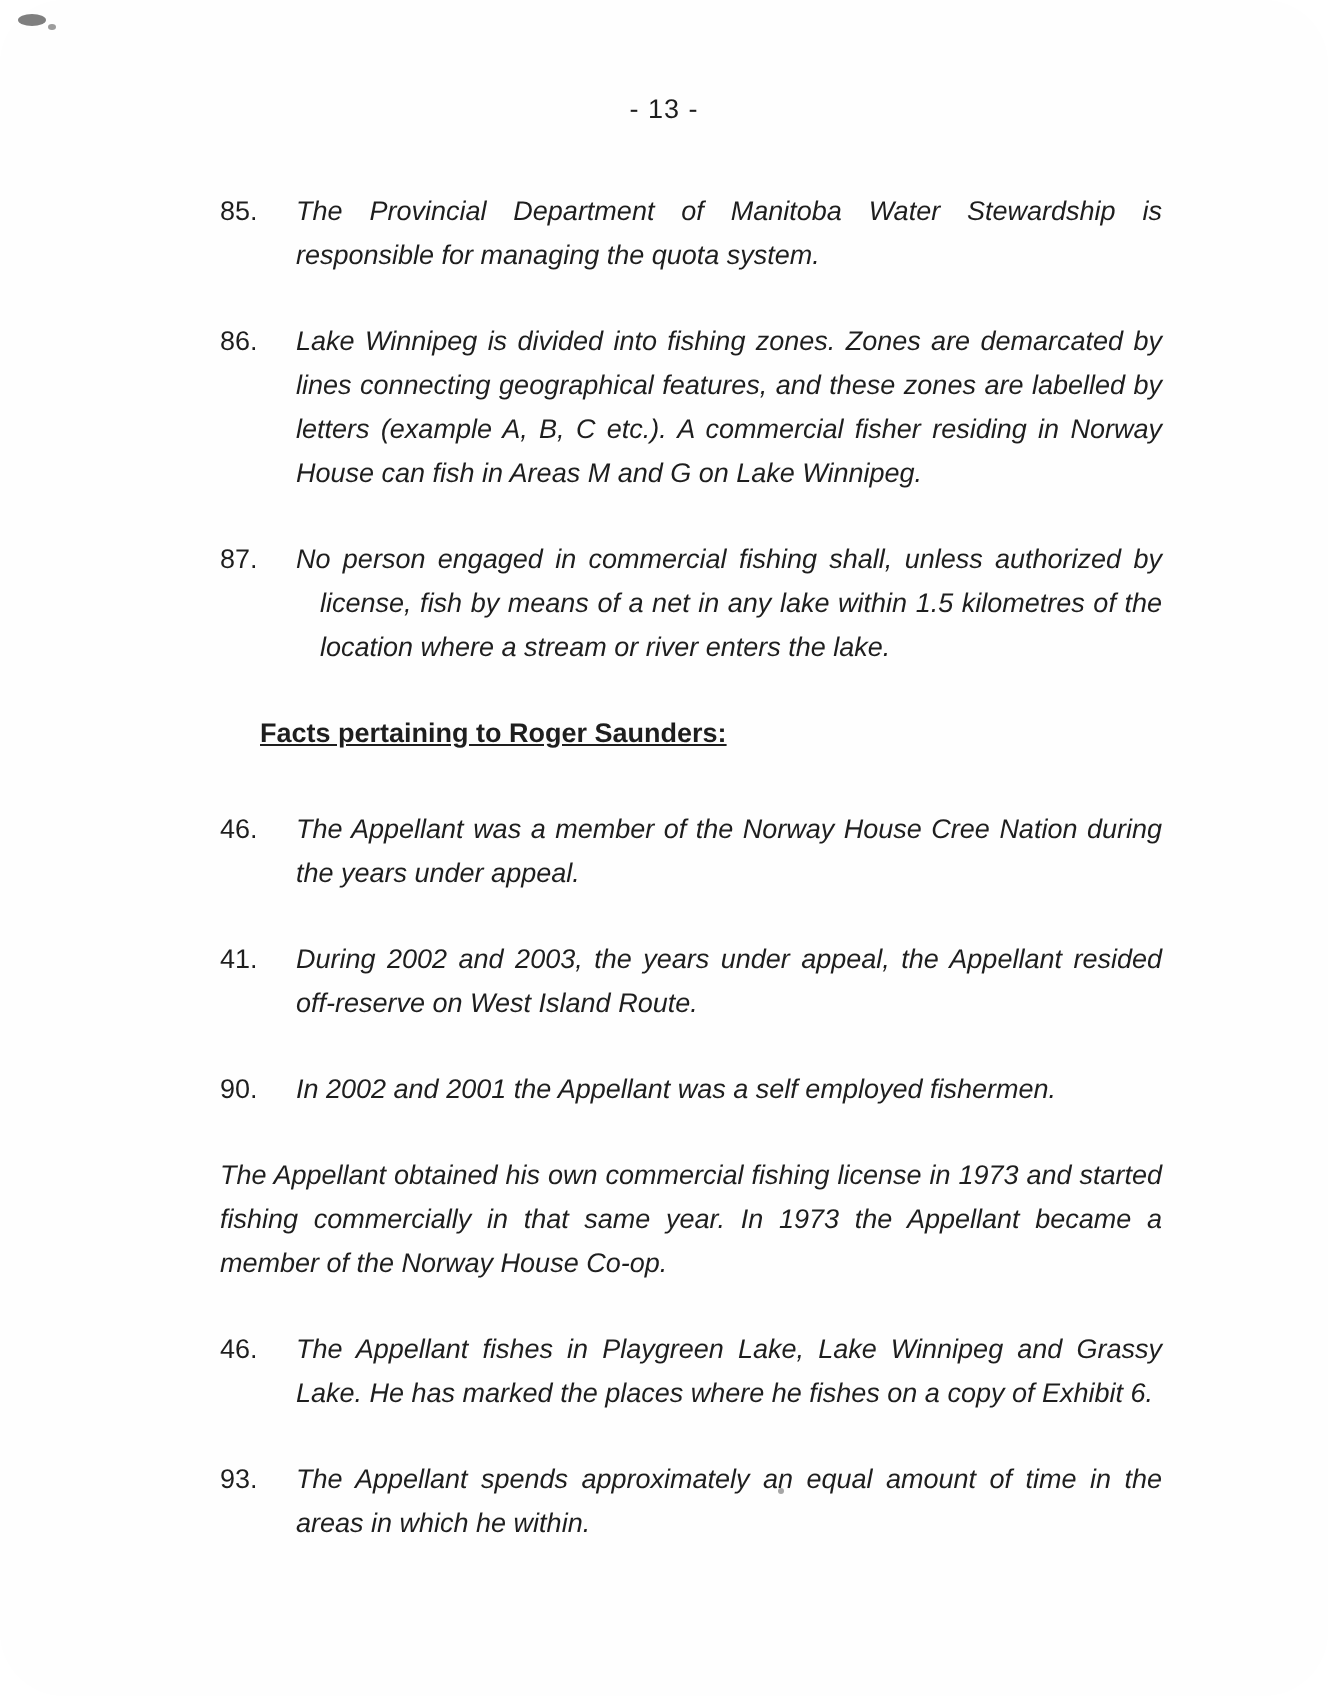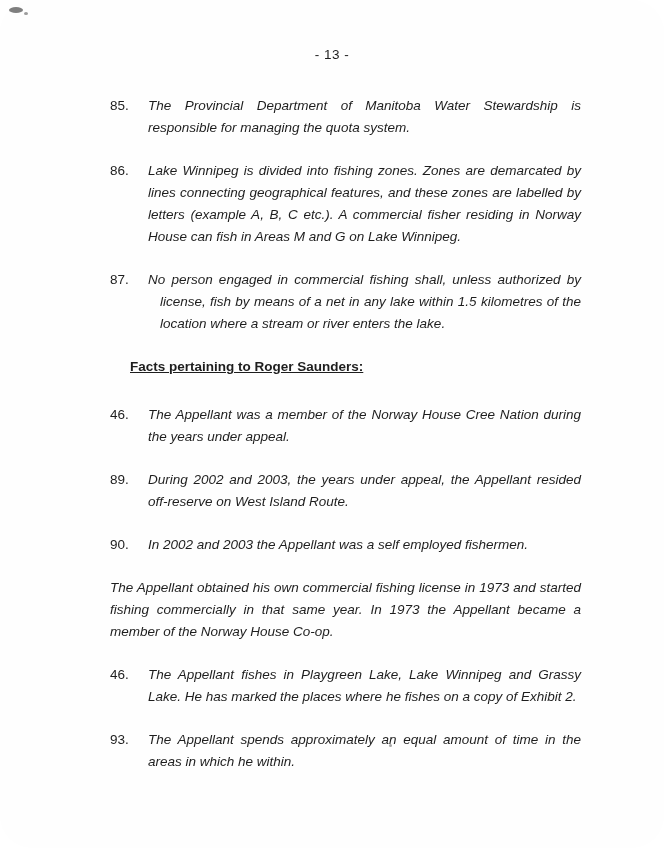--- a/index.html
+++ b/index.html
@@ -87,36 +87,36 @@
   </div>
 
   <div class="section-heading">Facts pertaining to Roger Saunders:</div>
 
   <div class="para">
     <span class="para-num">46.</span>
     <div class="para-text">The Appellant was a member of the Norway House Cree Nation during the years under appeal.</div>
   </div>
 
   <div class="para">
-    <span class="para-num">89.</span>
+    <span class="para-num">41.</span>
     <div class="para-text">During 2002 and 2003, the years under appeal, the Appellant resided off-reserve on West Island Route.</div>
   </div>
 
   <div class="para">
     <span class="para-num">90.</span>
-    <div class="para-text">In 2002 and 2003 the Appellant was a self employed fishermen.</div>
+    <div class="para-text">In 2002 and 2001 the Appellant was a self employed fishermen.</div>
   </div>
 
   <div class="para">
     <div class="para-text">The Appellant obtained his own commercial fishing license in 1973 and started fishing commercially in that same year.  In 1973 the Appellant became a member of the Norway House Co-op.</div>
   </div>
 
   <div class="para">
     <span class="para-num">46.</span>
-    <div class="para-text">The Appellant fishes in Playgreen Lake, Lake Winnipeg and Grassy Lake. He has marked the places where he fishes on a copy of Exhibit 2.</div>
+    <div class="para-text">The Appellant fishes in Playgreen Lake, Lake Winnipeg and Grassy Lake. He has marked the places where he fishes on a copy of Exhibit 6.</div>
   </div>
 
   <div class="para">
     <span class="para-num">93.</span>
     <div class="para-text">The Appellant spends approximately an equal amount of time in the areas in which he within.</div>
   </div>
 
 </div>
 
 </body></html>

